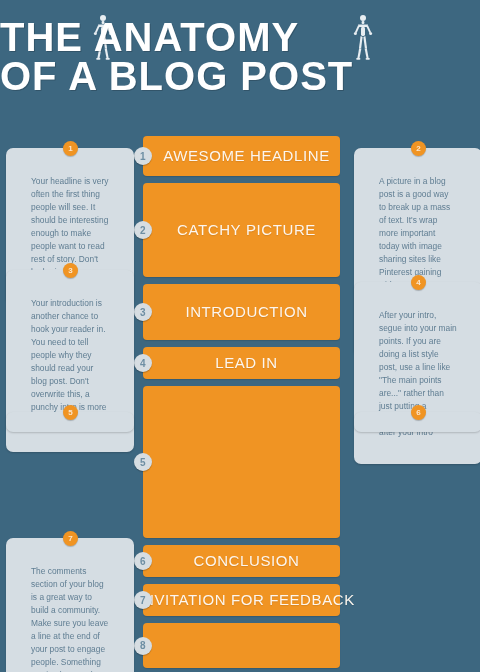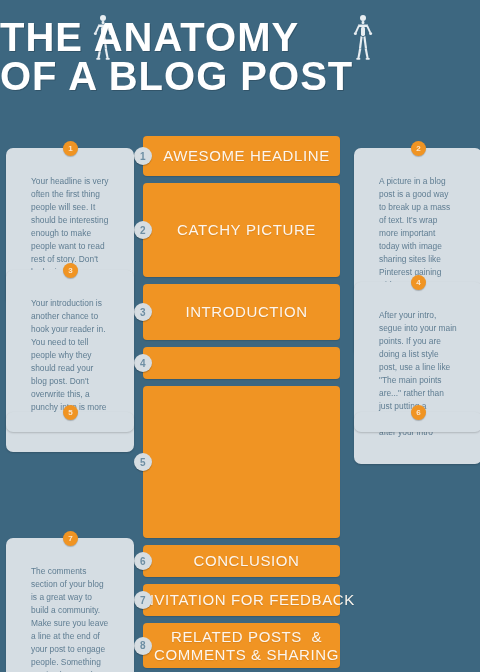--- a/index.html
+++ b/index.html
@@ -145,35 +145,35 @@
     <div class="cblock" style="height: 94px;">
       <div class="cbadge">2</div>
       <div class="clabel">CATCHY&nbsp;PICTURE</div>
     </div>
     <div class="cblock" style="height: 56px;">
       <div class="cbadge">3</div>
       <div class="clabel">INTRODUCTION</div>
     </div>
     <div class="cblock" style="height: 32px;">
       <div class="cbadge">4</div>
+      <div class="clabel">LEAD&nbsp;IN</div>
     </div>
     <div class="cblock" style="height: 152px;">
       <div class="cbadge">5</div>
     </div>
     <div class="cblock" style="height: 32px;">
       <div class="cbadge">6</div>
       <div class="clabel">CONCLUSION</div>
     </div>
     <div class="cblock" style="height: 32px;">
       <div class="cbadge">7</div>
       <div class="clabel">INVITATION&nbsp;FOR&nbsp;FEEDBACK</div>
     </div>
     <div class="cblock" style="height: 45px;">
       <div class="cbadge">8</div>
-      <div class="clabel">RELATED&nbsp;POSTS&nbsp;&nbsp;&amp;<br>COMMENTS&nbsp;&amp;&nbsp;SHARING</div>
     </div>
   </div>
 
 <div class="sidecol left" id="left-col" style="top: 136px; height: 520px;">
     <div class="sbox" style="top: 12px;">
       <div class="sbadge">1</div>
       <p>Your headline is very often the first thing people will see.  It should be interesting enough to make people want to read rest of story.  Don't be boring!</p>
     </div>
     <div class="sbox" style="top: 134px;">
       <div class="sbadge">3</div>

